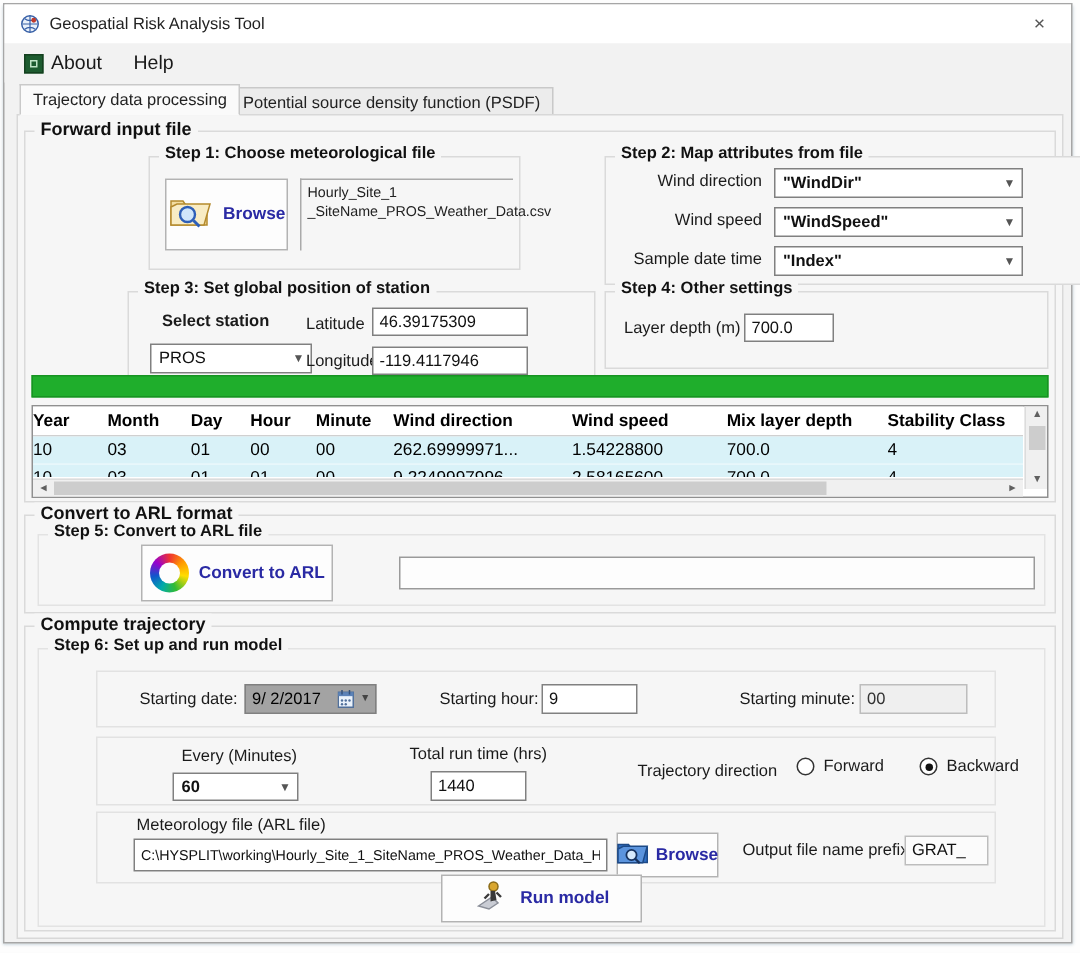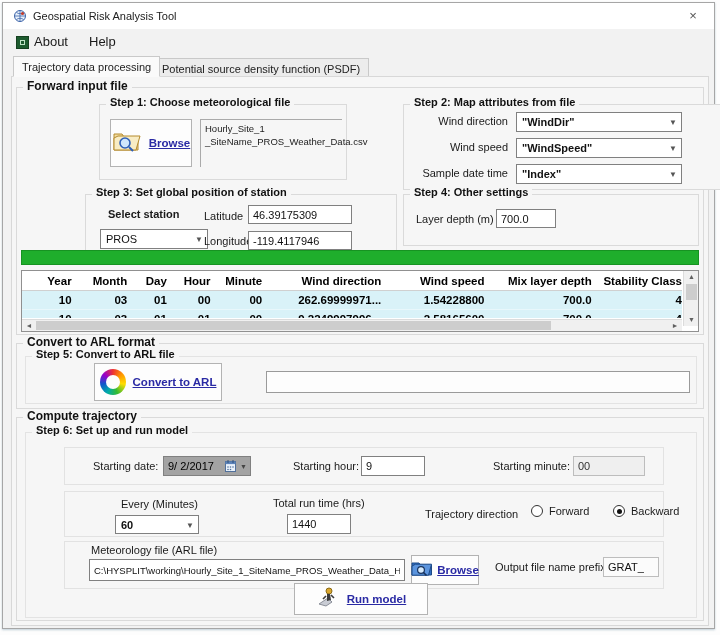--- a/index.html
+++ b/index.html
@@ -35,32 +35,32 @@
 
   .tbx { position:absolute; border:1px solid #808080; background:#fff; font-family:"Liberation Sans",sans-serif; font-size:11px; color:#111; padding:0 4px; }
   .tbx.disabled { background:#efefef; border-color:#bdbdbd; color:#333; }
 
   .cmb { position:absolute; border:1px solid #808080; background:#fff; font-size:11px; color:#111; }
   .cmb .val { position:absolute; left:5px; top:50%; transform:translateY(-50%); white-space:nowrap; }
   .cmb .chev { position:absolute; right:4px; top:50%; transform:translateY(-50%); font-size:8px; color:#555; }
   .boldval { font-weight:bold; }
 
   .btn { position:absolute; background:#fdfdfd; border:1px solid #b3b3b3; display:flex; align-items:center; justify-content:center; gap:7px; cursor:default; }
-  .btn .cap { color:#2a2aa4; font-weight:bold; font-size:11.5px; white-space:nowrap;text-decoration:underline; }
+  .btn .cap { color:#2a2aa4; font-weight:bold; font-size:11.5px; white-space:nowrap; }
 
   
   .pbar-full { position:absolute; background:#1fae2c; border:1px solid #179322; }
   .pbar-empty { position:absolute; background:#fdfdfd; border:1px solid #9a9a9a; }
 
   
   .grid { position:absolute; background:#fff; border:1px solid #909090; }
   .grid-head { display:flex; height:20px; background:#fff; border-bottom:1px solid #d0d0d0; font-weight:bold; font-size:11.5px; align-items:center; }
-  .grid-row { display:flex; height:18px; background:#d9f2f8; font-weight:bold; font-size:11.5px; align-items:center; }
+  .grid-row { display:flex; height:18px; background:#d9f2f8; font-weight:normal; font-size:11.5px; align-items:center; }
   .grid-row + .grid-row { border-top:1px solid #e8f7fb; }
-  .gc { text-align:right; overflow:hidden; white-space:nowrap; }
+  .gc { text-align:left; overflow:hidden; white-space:nowrap; }
   .c0{width:50px}.c1{width:56px}.c2{width:40px}.c3{width:44px}.c4{width:52px}.c5{width:120px}.c6{width:104px}.c7{width:108px}.c8{width:91px}
   .vscroll { position:absolute; right:0; top:0; width:15px; height:55px; background:#f0f0f0; border-left:1px solid #dcdcdc; }
   .vscroll .arr { position:absolute; left:0; width:15px; height:12px; text-align:center; font-size:7px; color:#606060; line-height:12px; }
   .vscroll .thumb { position:absolute; left:2px; top:13px; width:11px; height:16px; background:#cdcdcd; }
   .hscroll { position:absolute; left:0; bottom:0; height:12px; right:16px; background:#f0f0f0; border-top:1px solid #dcdcdc; }
   .hscroll .arr { position:absolute; top:0; width:14px; height:12px; text-align:center; font-size:7px; color:#606060; line-height:12px; }
   .hscroll .thumb { position:absolute; left:14px; top:1px; height:9px; width:78%; background:#cdcdcd; }
 
   .panel { position:absolute; border:1px solid #e2e2e2; background:#f6f6f6; }
 

